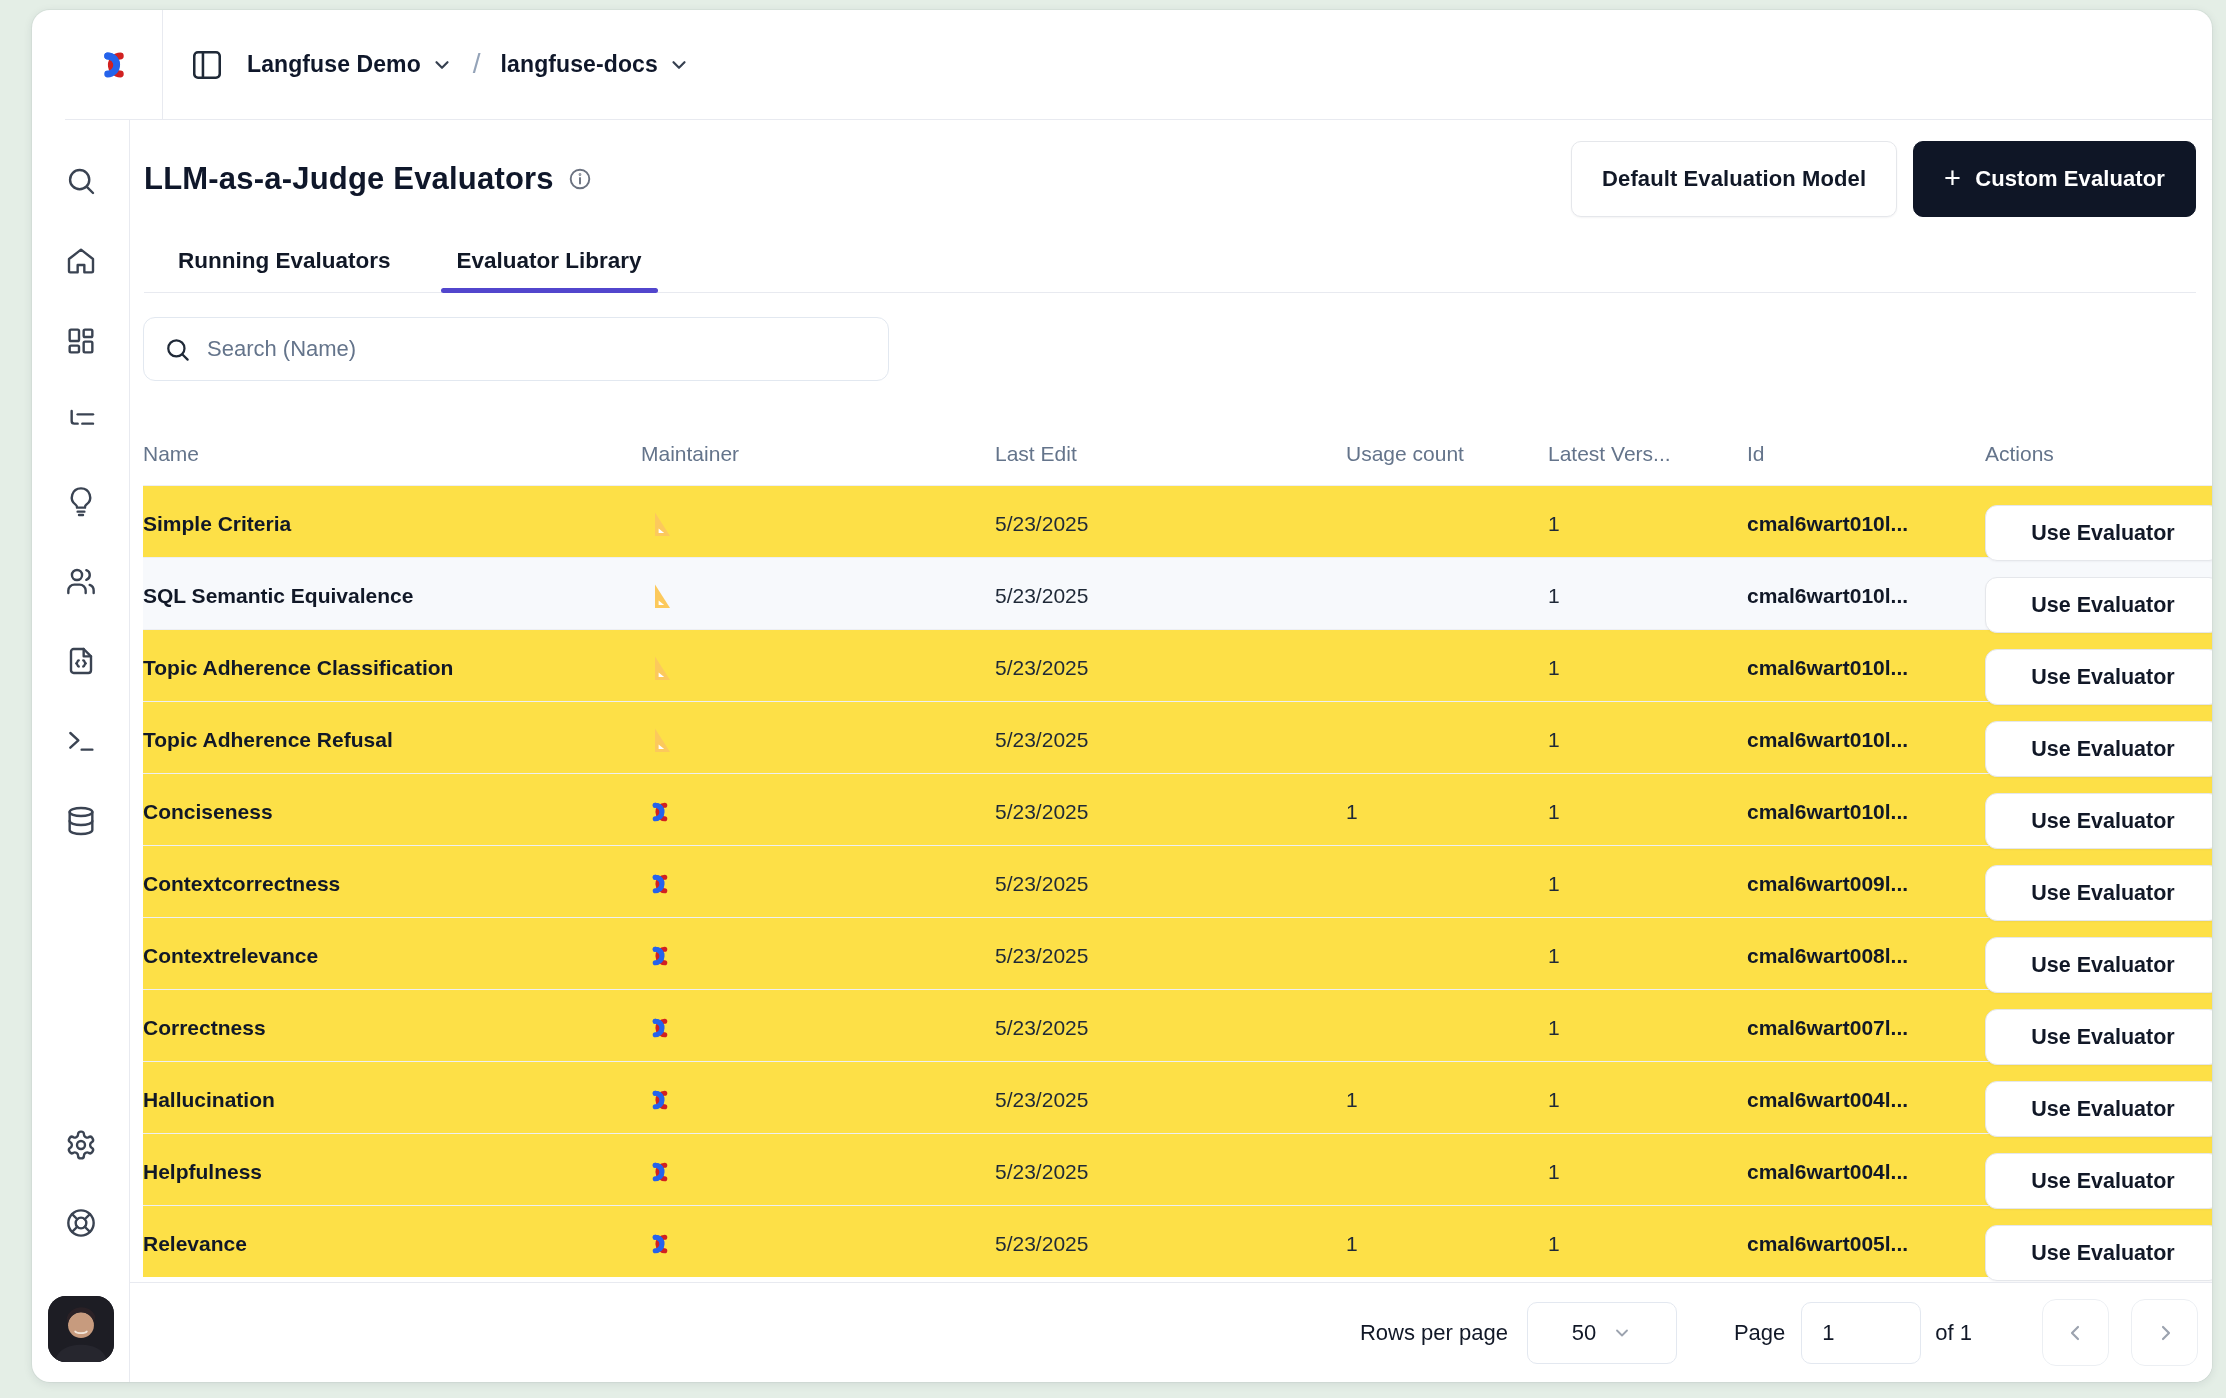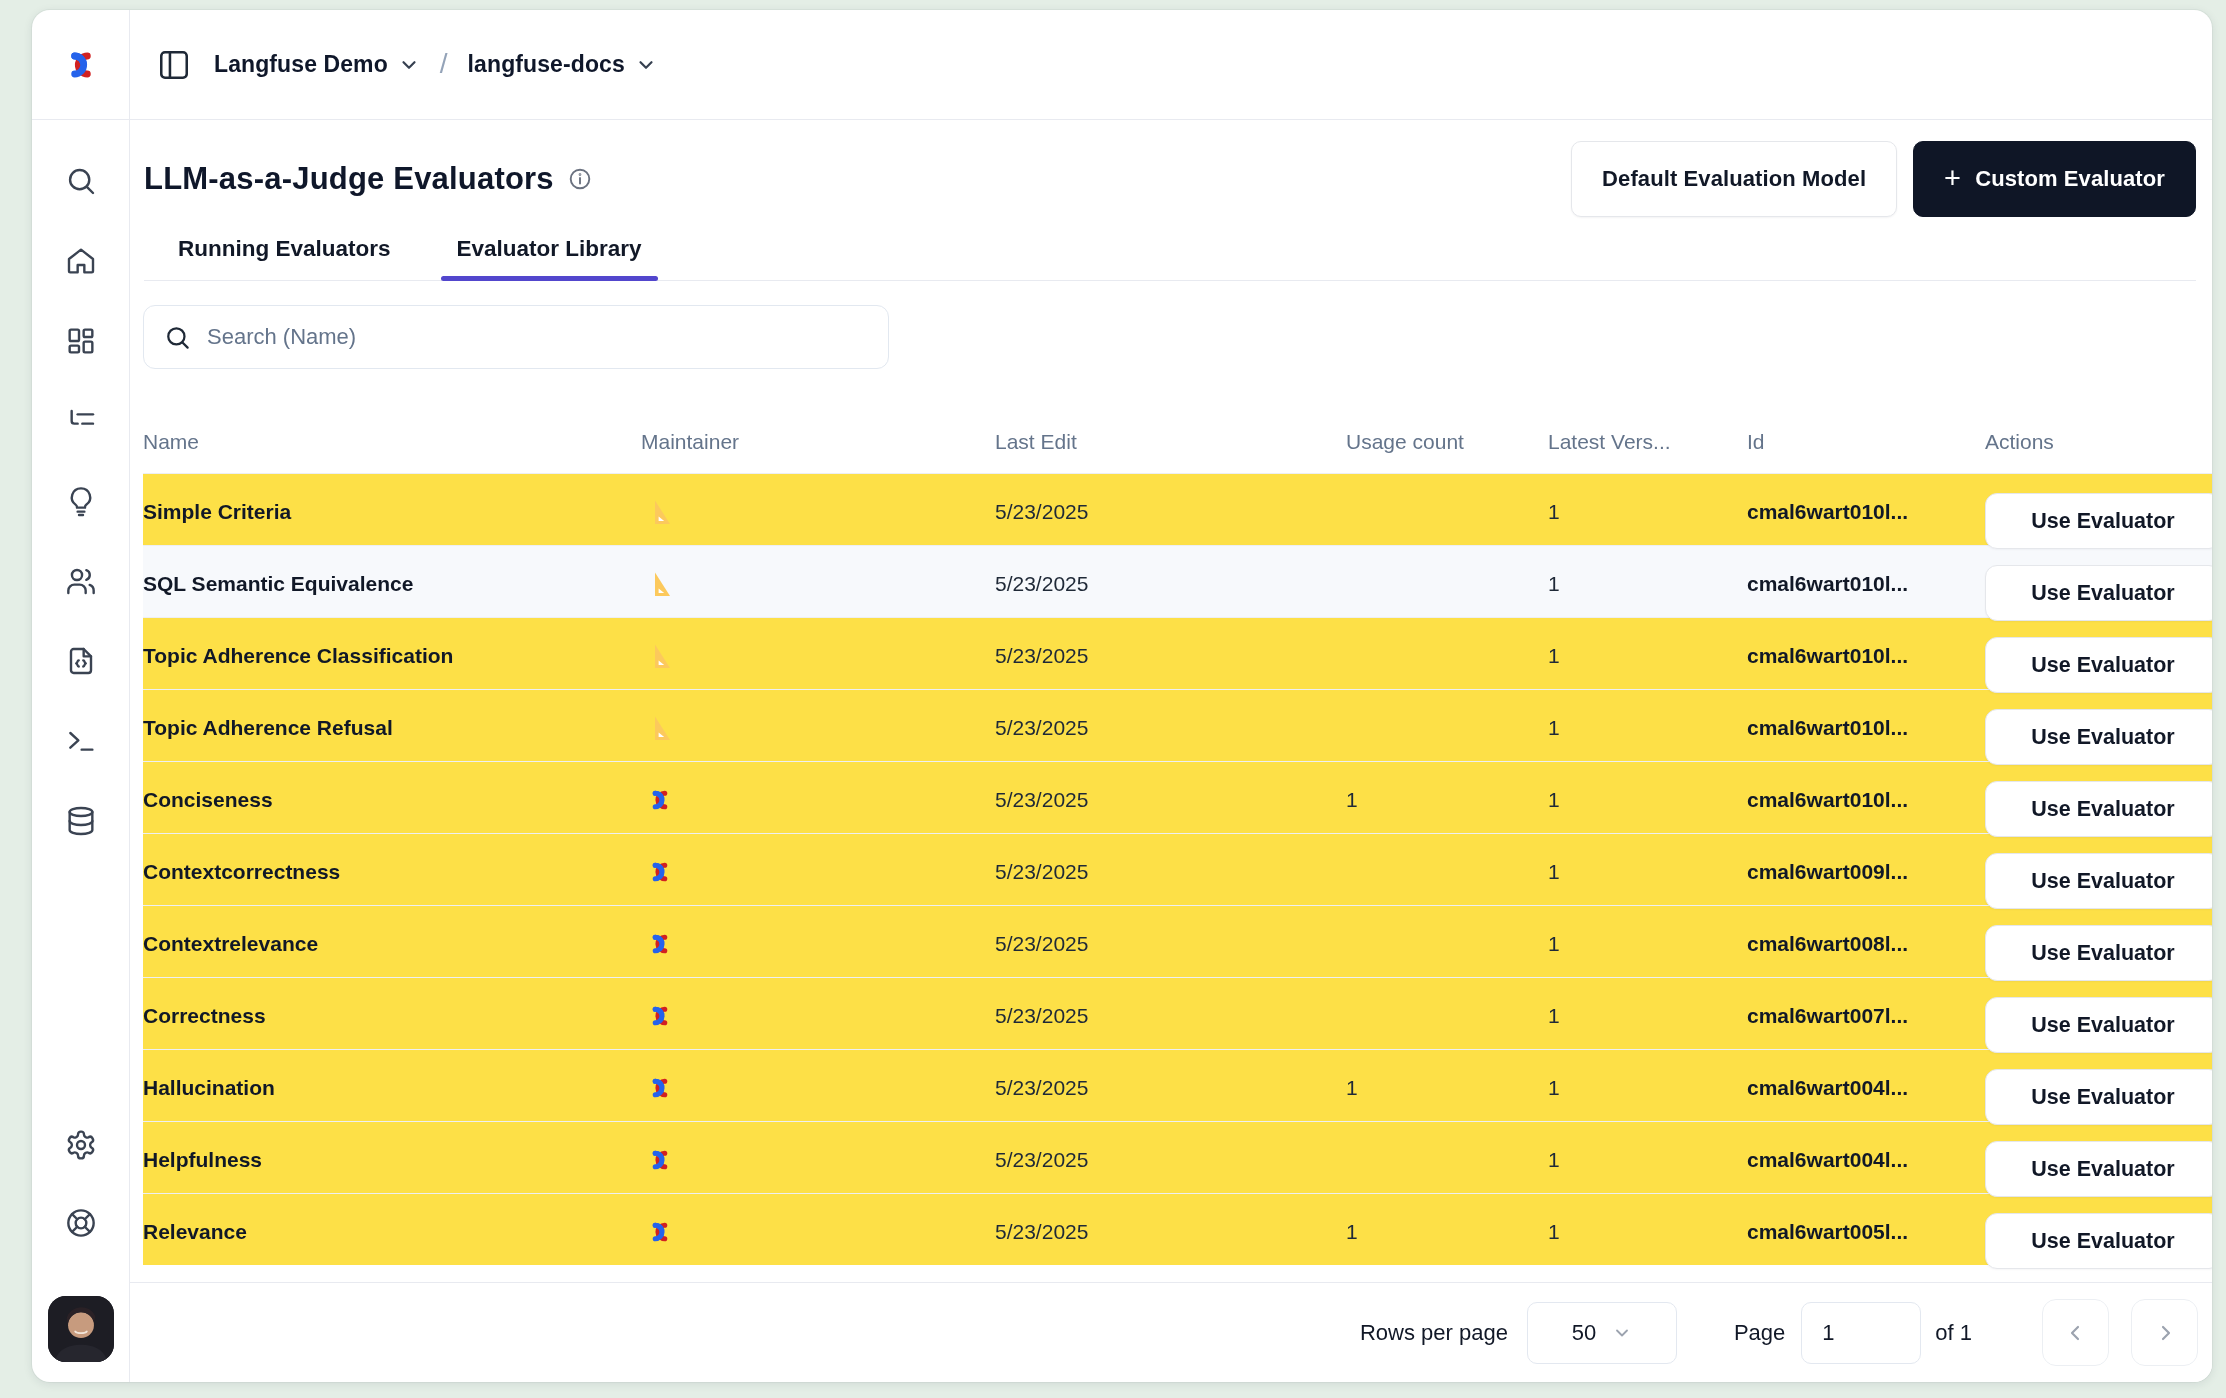--- a/index.html
+++ b/index.html
@@ -11,21 +11,21 @@
     color:#111827;
   }
   .page { position:relative; width:2226px; height:1398px; }
   .panel {
     position:absolute; left:32px; top:10px; right:14px; bottom:16px;
     background:#ffffff; border-radius:18px;
     box-shadow:0 2px 10px rgba(30,41,59,.10), 0 0 0 1px rgba(30,41,59,.04);
     display:flex; flex-direction:column; overflow:hidden;
   }
   
-  .topbar { height:110px; display:flex; align-items:stretch; border-bottom:1px solid #e8eaf0; flex:none; }
+  .topbar { height:110px; display:flex; align-items:stretch; border-bottom:1px solid #e8eaf0; flex:none;margin-left:33px; }
   .logo-cell { width:98px; flex:none; border-right:1px solid #e8eaf0; display:flex; align-items:center; justify-content:center; }
   .breadcrumb { display:flex; align-items:center; gap:14px; padding-left:26px; }
   .crumb-group { display:flex; align-items:center; gap:10px; cursor:pointer; }
   .crumb-label { font-size:23px; font-weight:700; color:#0f172a; letter-spacing:.1px; }
   .crumb-sep { font-size:28px; color:#94a3b8; font-weight:400; padding:0 6px; transform:translateY(-1px); }
   .panel-toggle { margin-right:8px; display:flex; align-items:center; cursor:pointer; }
   
   .body-row { flex:1; display:flex; min-height:0; }
   .sidebar { width:98px; flex:none; border-right:1px solid #e8eaf0; display:flex; flex-direction:column; align-items:center; padding:44px 0 20px; }
   .nav-icons { display:flex; flex-direction:column; gap:46px; align-items:center; }
@@ -36,21 +36,21 @@
   .main { flex:1; min-width:0; display:flex; flex-direction:column; overflow:hidden; }
   .page-header { padding:26px 16px 0 14px; flex:none; }
   .title-row { display:flex; align-items:center; height:66px; }
   .page-title { font-size:31px; font-weight:700; color:#0f172a; letter-spacing:.2px; }
   .info-ic { margin-left:14px; display:flex; align-items:center; }
   .header-actions { margin-left:auto; display:flex; gap:16px; }
   .btn { height:76px; border-radius:10px; font-size:22px; font-weight:700; display:flex; align-items:center; justify-content:center; cursor:pointer; letter-spacing:.1px; }
   .btn-outline { background:#fff; border:1px solid #e5e7eb; color:#111827; padding:0 30px; box-shadow:0 1px 2px rgba(16,24,40,.05); }
   .btn-dark { background:#0f1626; border:1px solid #0f1626; color:#fff; padding:0 30px; gap:14px; }
   .plus-glyph { font-size:29px; font-weight:400; line-height:1; transform:translateY(-1px); }
-  .tabs { margin-top:24px; display:flex; gap:34px; padding-left:18px; border-bottom:1px solid #e8eaf0; }
+  .tabs { margin-top:36px; display:flex; gap:34px; padding-left:18px; border-bottom:1px solid #e8eaf0; }
   .tab { position:relative; padding:0 16px 18px; font-size:22.5px; font-weight:700; color:#111827; cursor:pointer; }
   .tab.active::after { content:""; position:absolute; left:0; right:0; bottom:-1px; height:5px; border-radius:3px; background:#5246cd; }
   
   .toolbar { flex:none; display:flex; gap:20px; padding:24px 16px 0 13px; }
   .search-box { width:746px; height:64px; border:1px solid #e2e8f0; border-radius:12px; background:#fff; display:flex; align-items:center; padding:0 20px; gap:16px; }
   .search-box input { border:none; outline:none; flex:1; font-size:22px; color:#111827; font-family:inherit; background:transparent; }
   .search-box input::placeholder { color:#64748b; }
   .columns-btn { height:64px; border:1px solid #e2e8f0; border-radius:12px; background:#fff; display:flex; align-items:center; gap:14px; padding:0 22px; cursor:pointer; }
   .columns-label { font-size:22px; font-weight:600; color:#111827; }
   .columns-badge { background:#eef2f6; border-radius:7px; padding:5px 10px; font-size:20px; color:#334155; font-weight:500; }

